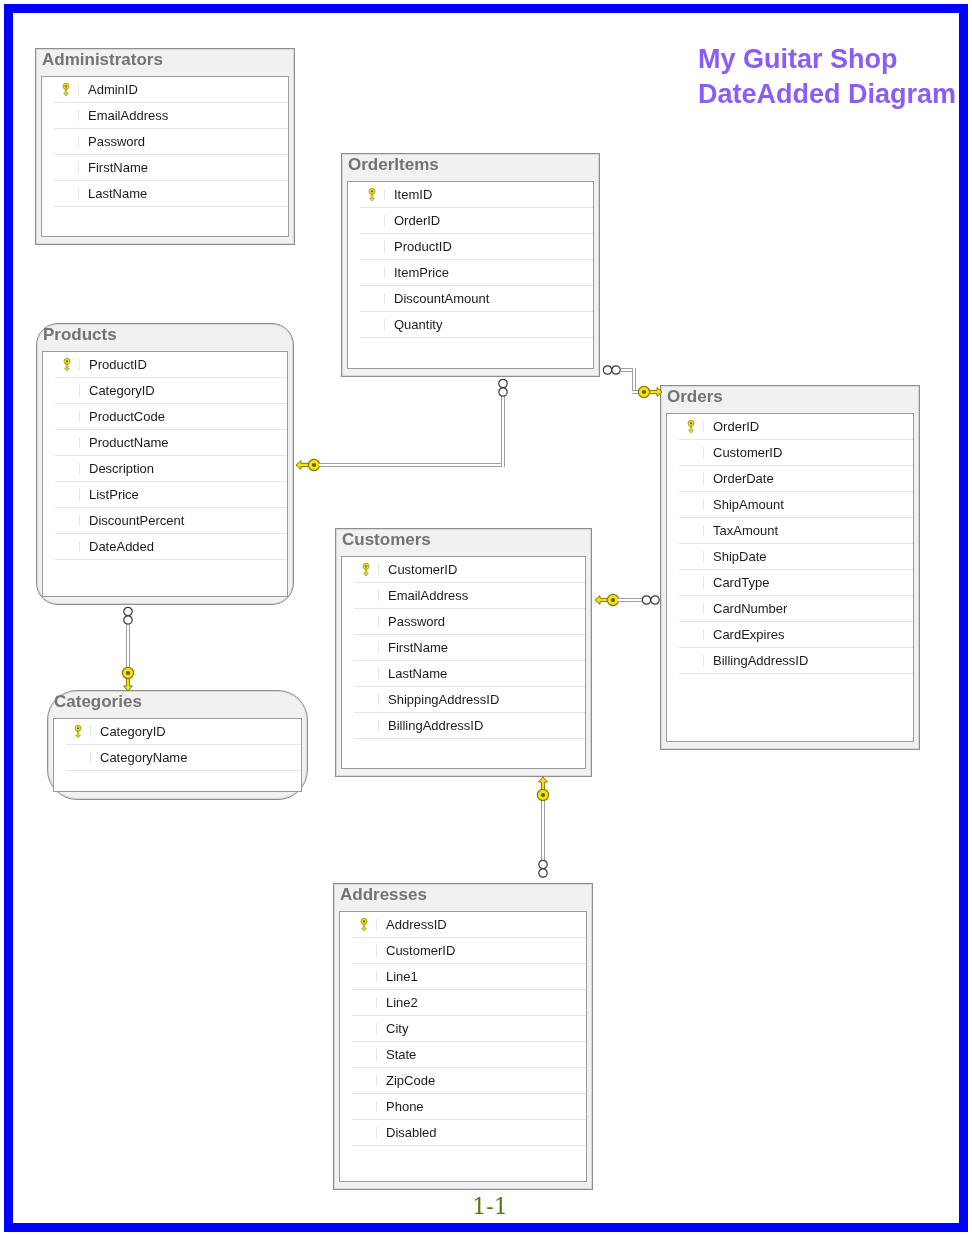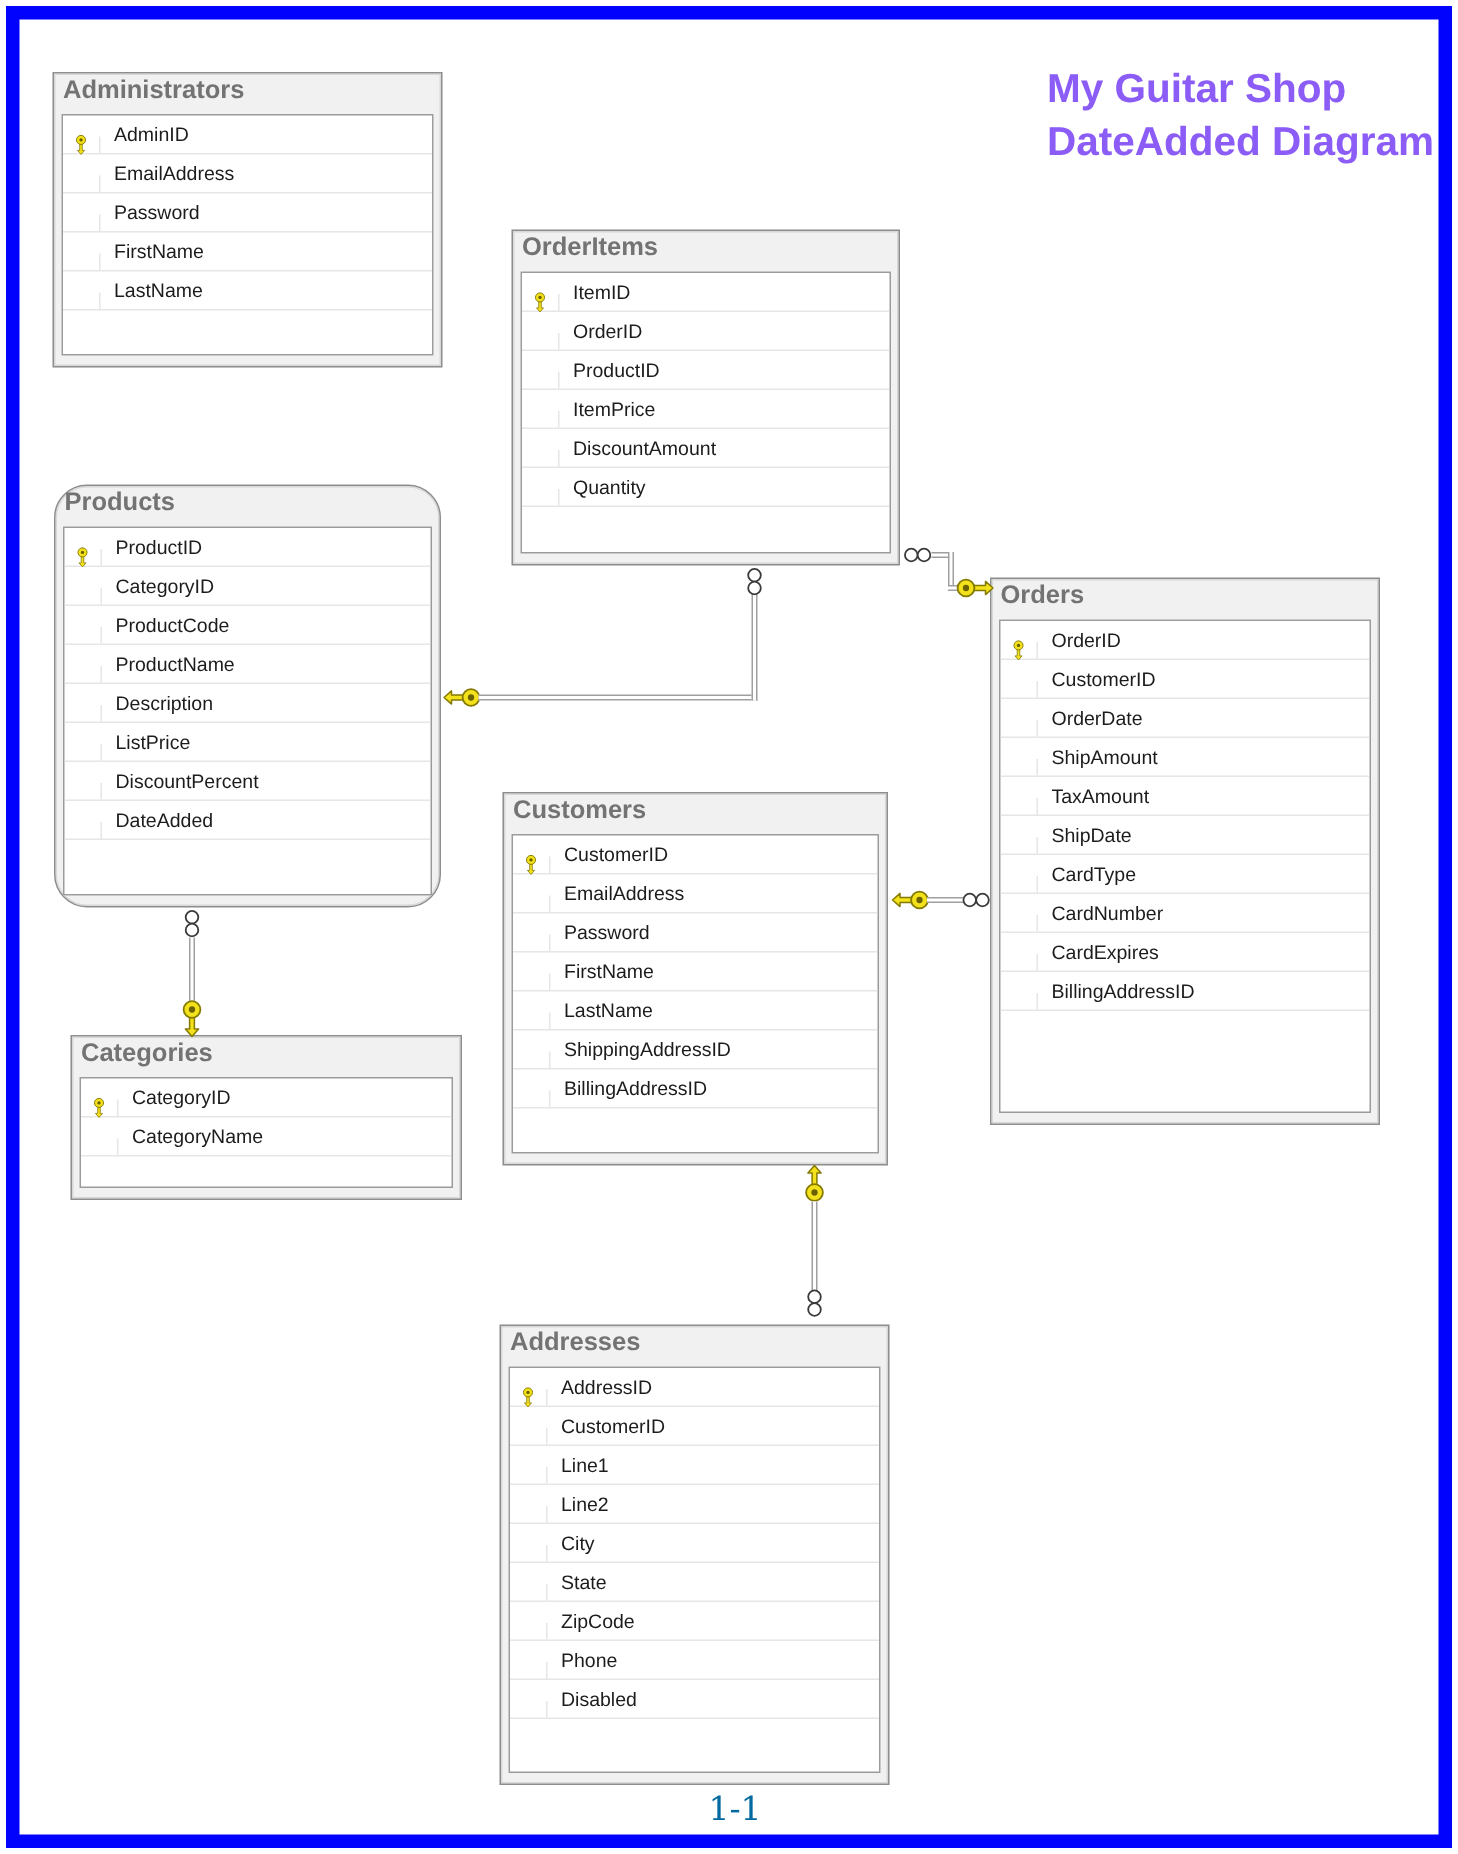--- a/index.html
+++ b/index.html
@@ -22,50 +22,50 @@
     border:1px solid #8e8e8e; box-shadow:inset 0 0 0 1px #d8d8d8;
   }
   .tbl-title {
     font-size:17px; font-weight:bold; color:#737373;
     padding:1px 0 0 6px; height:23px; white-space:nowrap; overflow:hidden;
   }
   .tbl-grid {
     position:absolute; left:5px; right:5px; top:27px; bottom:7px;
     background:#fff; border:1px solid #9b9b9b; box-sizing:border-box; overflow:hidden;
   }
-  .frow { height:26px; box-sizing:border-box; border-bottom:1px solid #e6e6e6; display:flex; align-items:flex-end; }
+  .frow { height:26px; box-sizing:border-box; border-bottom:1px solid #e6e6e6; display:flex; align-items:center;margin-left:12px; }
   .kcell { width:25px; box-sizing:border-box; border-right:1px solid #e6e6e6; display:flex; align-items:center; justify-content:center; }
   .rowkey { width:20px; height:11px; transform:rotate(-90deg) scale(.7); flex:none; }
   .fname { font-size:13px; color:#1c1c1c; padding-left:9px; align-self:center; white-space:nowrap; }
   
   #t-administrators { left:35px;  top:48px;  width:260px; height:197px; }
   #t-orderitems     { left:341px; top:153px; width:259px; height:224px; }
   #t-products       { left:36px;  top:323px; width:258px; height:282px;border-radius:22px; }
   #t-orders         { left:660px; top:385px; width:260px; height:365px; }
   #t-customers      { left:335px; top:528px; width:257px; height:249px; }
-  #t-categories     { left:47px;  top:690px; width:261px; height:110px; }
+  #t-categories     { left:47px;  top:690px; width:261px; height:110px;border-radius:30px; }
   #t-addresses      { left:333px; top:883px; width:260px; height:307px; }
   
   .line-h {
     position:absolute; height:4px; box-sizing:border-box; background:#fff;
     border-top:1px solid #9f9f9f; border-bottom:1px solid #9f9f9f;
   }
   .line-v {
     position:absolute; width:4px; box-sizing:border-box; background:#fff;
     border-left:1px solid #9f9f9f; border-right:1px solid #9f9f9f;
   }
   .endpoint { position:absolute; transform-origin:center; overflow:visible; }
   .key-left  {}
   .key-right { transform:scaleX(-1); }
   .key-up    { transform:rotate(90deg); }
   .key-down  { transform:rotate(-90deg); }
   .many-v    { transform:rotate(90deg); }
   .page-number {
     position:absolute; left:430px; top:1194px; width:120px; text-align:center;
-    font-family:"DejaVu Serif", serif; font-size:22px; color:#0369a1;
+    font-family:"DejaVu Serif", serif; font-size:22px; color:#4d7c0f;
   }
   .defs-hidden { position:absolute; width:0; height:0; overflow:hidden; }
 </style>
 </head>
 <body>
 
 <div id="canvas">
 
   <svg class="defs-hidden" aria-hidden="true">
     <defs>

